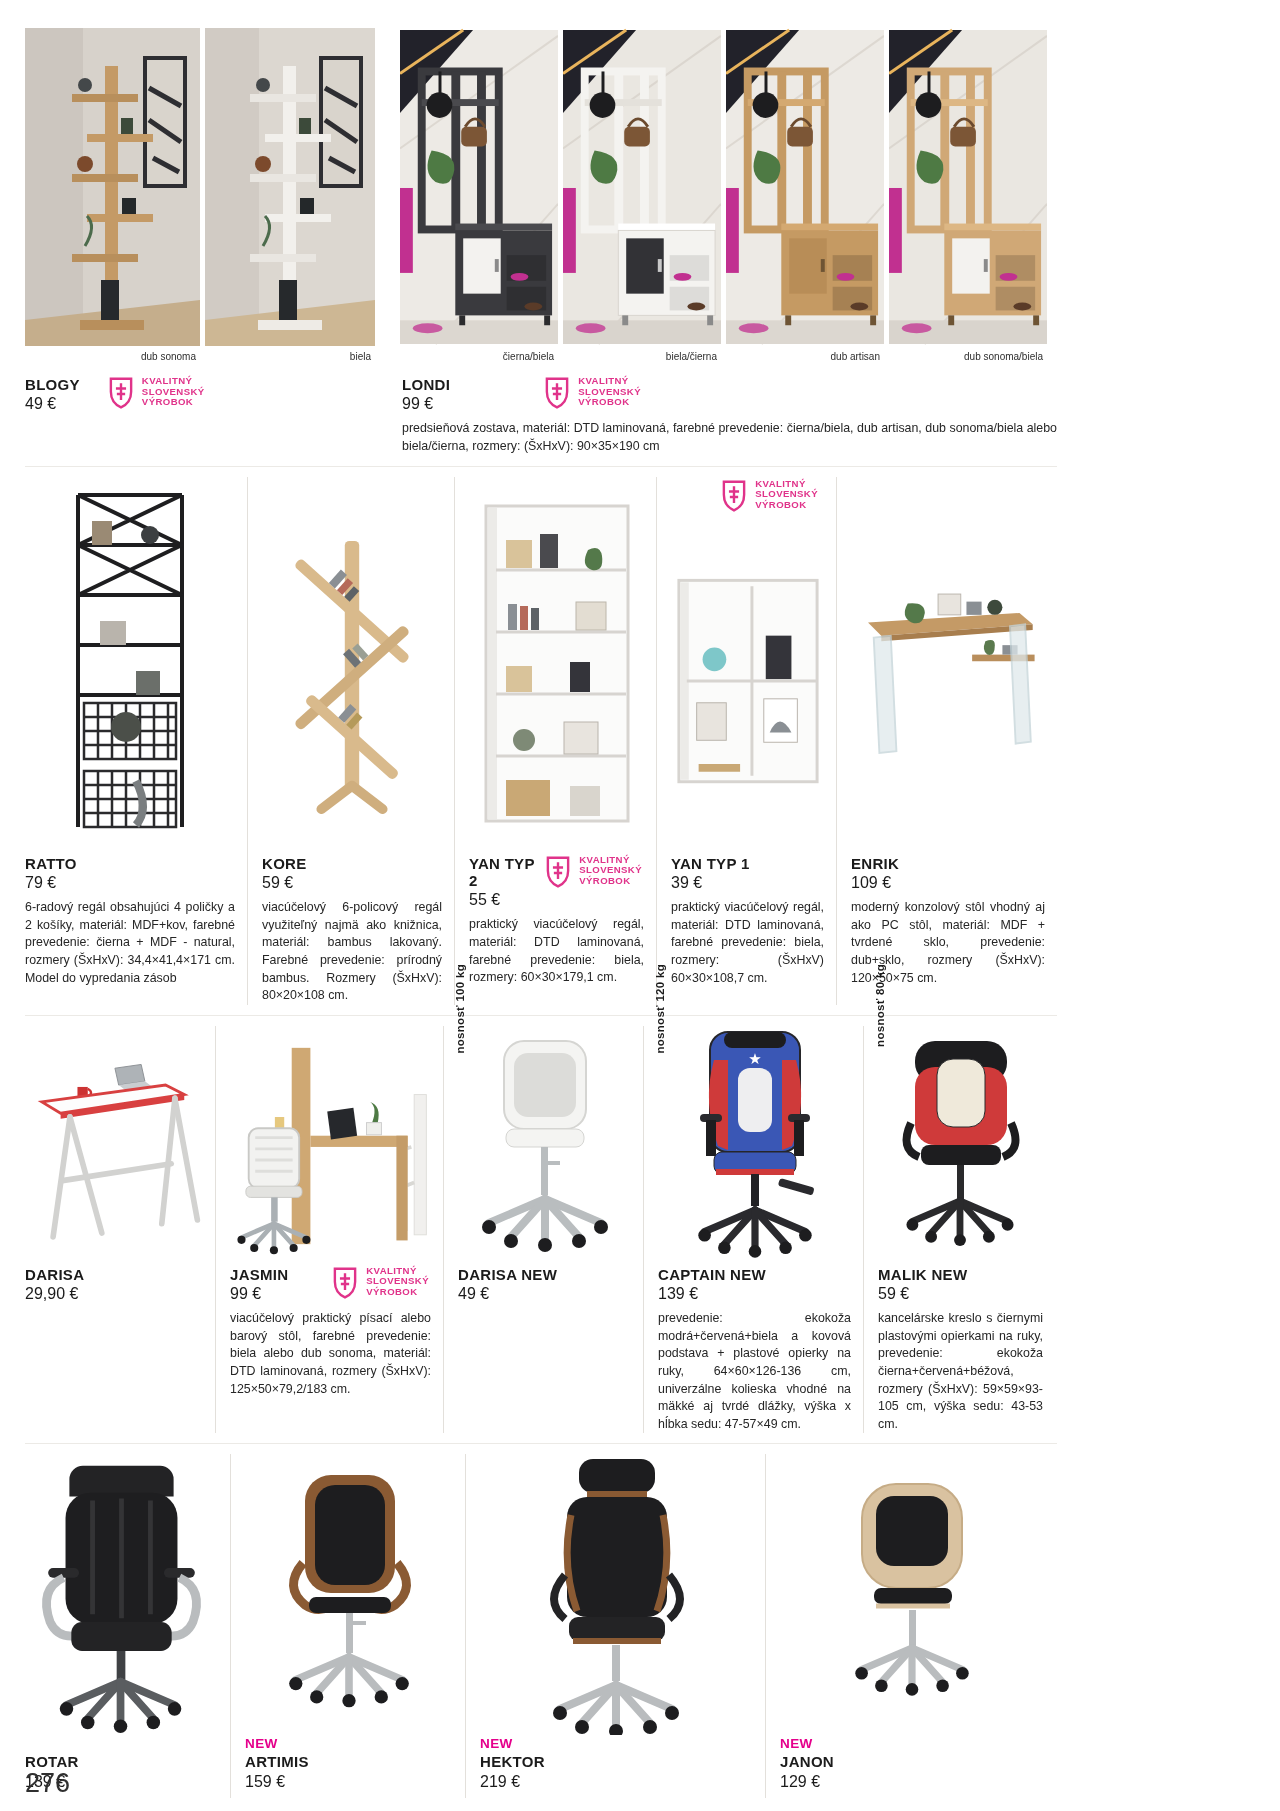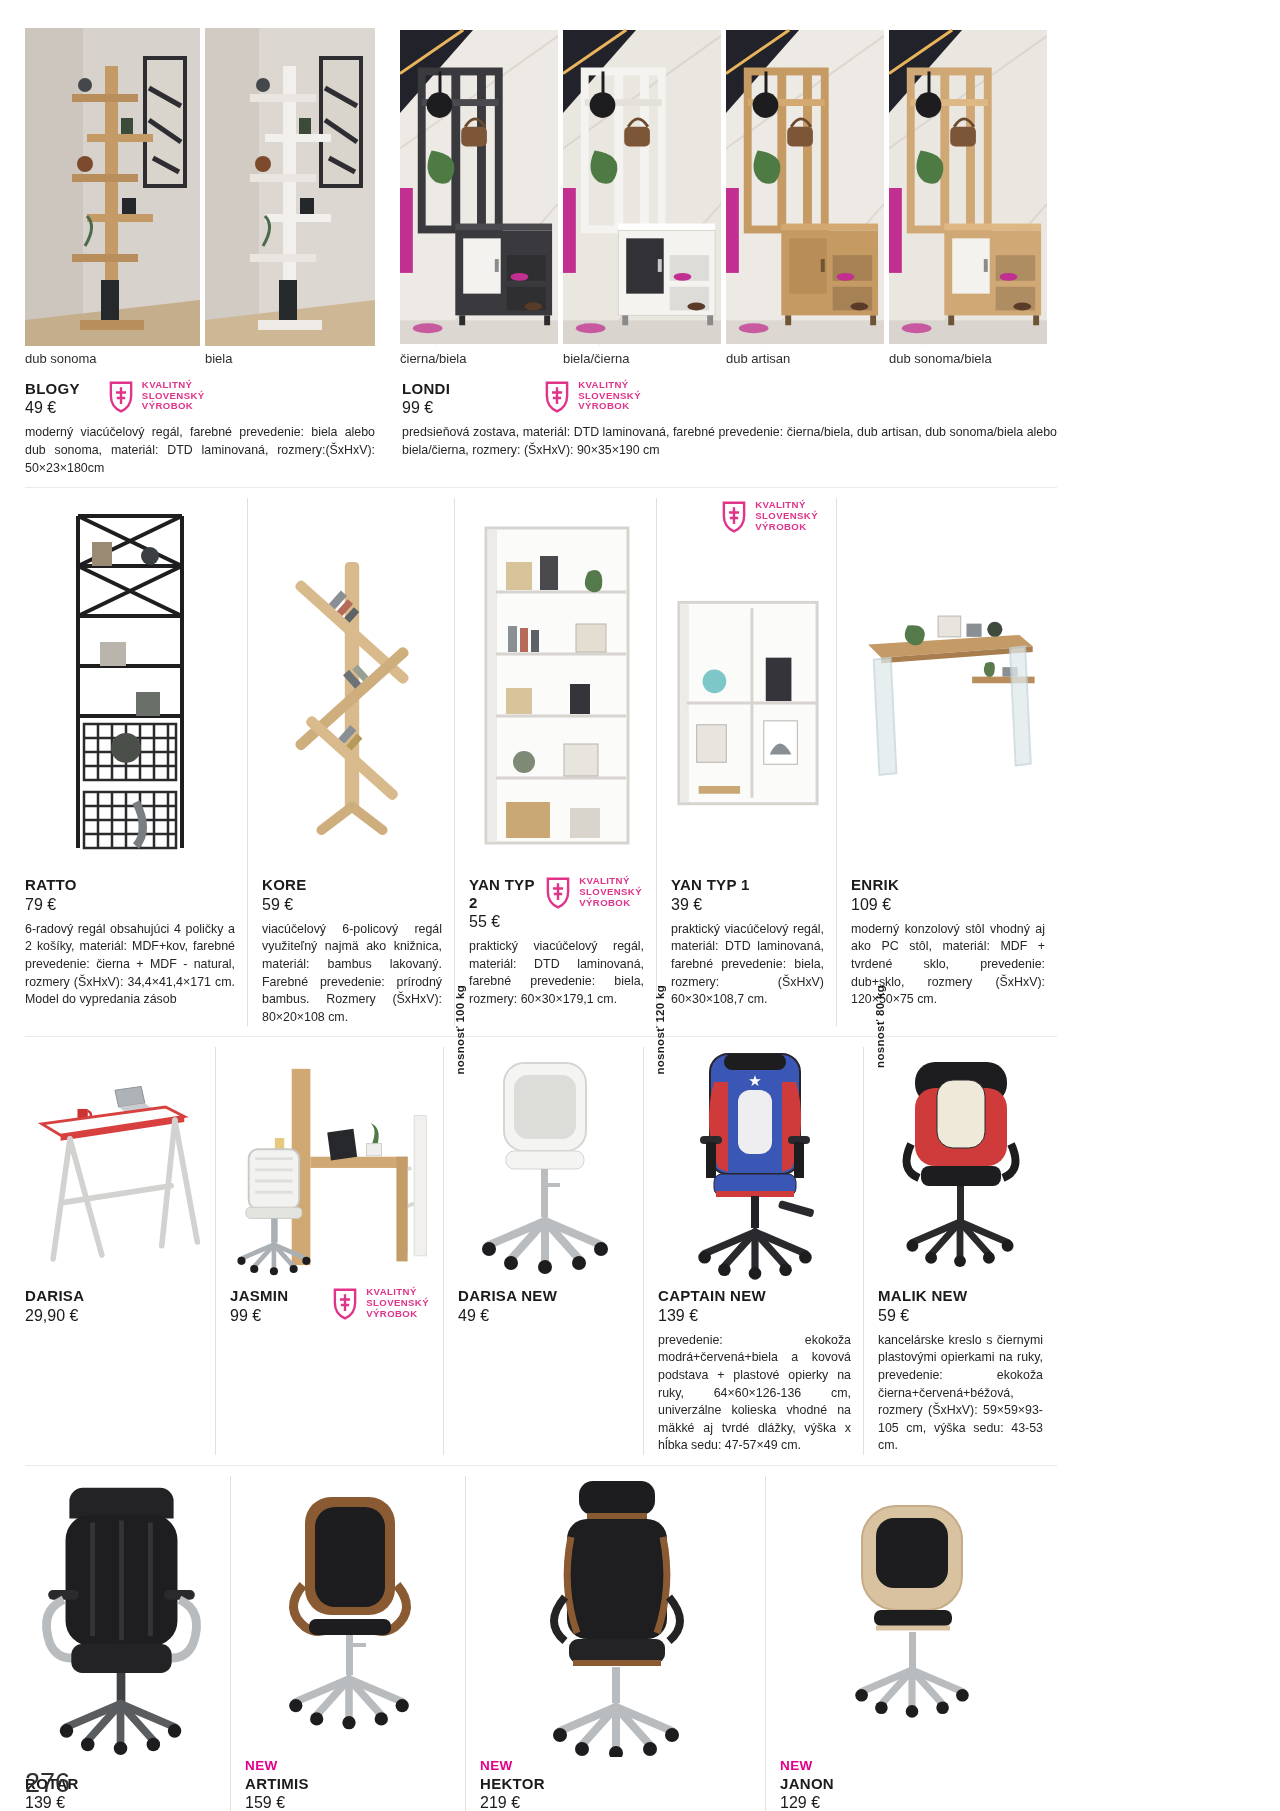--- a/index.html
+++ b/index.html
@@ -3,21 +3,21 @@
 <meta charset="utf-8">
 <style>
   html,body{margin:0;padding:0;background:#ffffff;}
   body{font-family:"Liberation Sans",sans-serif;color:#222;}
   .page{position:relative;width:1280px;height:1811px;background:#fff;overflow:hidden;}
   .content{padding:28px 0 0 25px;width:1032px;}
   .rule{height:1px;background:#eceae6;margin:10px 0;}
   
   .top-images{display:flex;align-items:flex-start;}
   .top-img{margin:0;padding:0;}
-  .top-img figcaption{font-size:13px;color:#2e2e2e;text-align:left;padding:5px 4px 0 0;}
+  .top-img figcaption{font-size:10px;color:#2e2e2e;text-align:right;padding:5px 4px 0 0;}
   .gap25{width:25px;flex:0 0 25px;}
   .gap5{width:5px;flex:0 0 5px;}
   .top-info{display:flex;margin-top:14px;}
   
   .p-name{font-size:15px;font-weight:800;letter-spacing:.3px;color:#1b1b1b;line-height:1.15;margin:0;}
   .p-price{font-size:16px;font-weight:400;color:#1b1b1b;line-height:1.2;margin:1px 0 7px;}
   .p-desc{font-size:12.4px;line-height:1.42;text-align:justify;color:#262626;margin:0;}
   .title-row{display:flex;align-items:flex-start;}
   
   .badge{display:flex;gap:6px;align-items:flex-start;}
@@ -261,21 +261,20 @@
               <path d="M5 3 h22 v14 c0 9.5 -5.5 14.5 -11 17 c-5.5 -2.5 -11 -7.5 -11 -17 Z" fill="none" stroke="#e0338a" stroke-width="2.6"></path>
               <path d="M16 8 v18 M10.5 13.5 h11 M11.5 19.5 h9" stroke="#e0338a" stroke-width="2.6"></path>
             </svg>
             <div class="badge-text">
               <span>KVALITNÝ</span>
                   <span>SLOVENSKÝ</span>
                   <span>VÝROBOK</span>
             </div>
           </div>
         </div>
-        <p class="p-desc">moderný viacúčelový regál, farebné prevedenie: biela alebo dub sonoma, materiál: DTD laminovaná, rozmery:(ŠxHxV): 50×23×180cm</p>
       </div>
       <div style="width:655px;margin-left:27px">
         <div class="title-row">
           <div>
             <h3 class="p-name">LONDI</h3>
             <div class="p-price">99 €</div>
           </div>
           <div class="badge" style="margin-left:92px">
             <svg class="badge-shield" viewBox="0 0 32 38">
               <path d="M5 3 h22 v14 c0 9.5 -5.5 14.5 -11 17 c-5.5 -2.5 -11 -7.5 -11 -17 Z" fill="none" stroke="#e0338a" stroke-width="2.6"></path>
@@ -502,20 +501,21 @@
             <path d="M5 3 h22 v14 c0 9.5 -5.5 14.5 -11 17 c-5.5 -2.5 -11 -7.5 -11 -17 Z" fill="none" stroke="#e0338a" stroke-width="2.6"></path>
             <path d="M16 8 v18 M10.5 13.5 h11 M11.5 19.5 h9" stroke="#e0338a" stroke-width="2.6"></path>
           </svg>
           <div class="badge-text">
             <span>KVALITNÝ</span>
                 <span>SLOVENSKÝ</span>
                 <span>VÝROBOK</span>
           </div>
         </div>
       </div>
+      <p class="p-desc">viacúčelový praktický písací alebo barový stôl, farebné prevedenie: biela alebo dub sonoma, materiál: DTD laminovaná, rozmery (ŠxHxV): 125×50×79,2/183 cm.</p>
     </div>
 
     <div class="col" style="width:200px">
       <div class="img-area">
         <div class="capacity">nosnosť 100 kg</div>
         <svg width="150" height="225" viewBox="0 0 150 225">
           <rect x="34" y="8" width="82" height="88" rx="20" fill="#f4f4f2" stroke="#d5d5d2" stroke-width="2"></rect>
           <rect x="44" y="20" width="62" height="64" rx="14" fill="#dcdcd9"></rect>
           <rect x="36" y="96" width="78" height="18" rx="8" fill="#f4f4f2" stroke="#d5d5d2"></rect>
           <rect x="71" y="114" width="7" height="48" fill="#b9bdbf"></rect>

